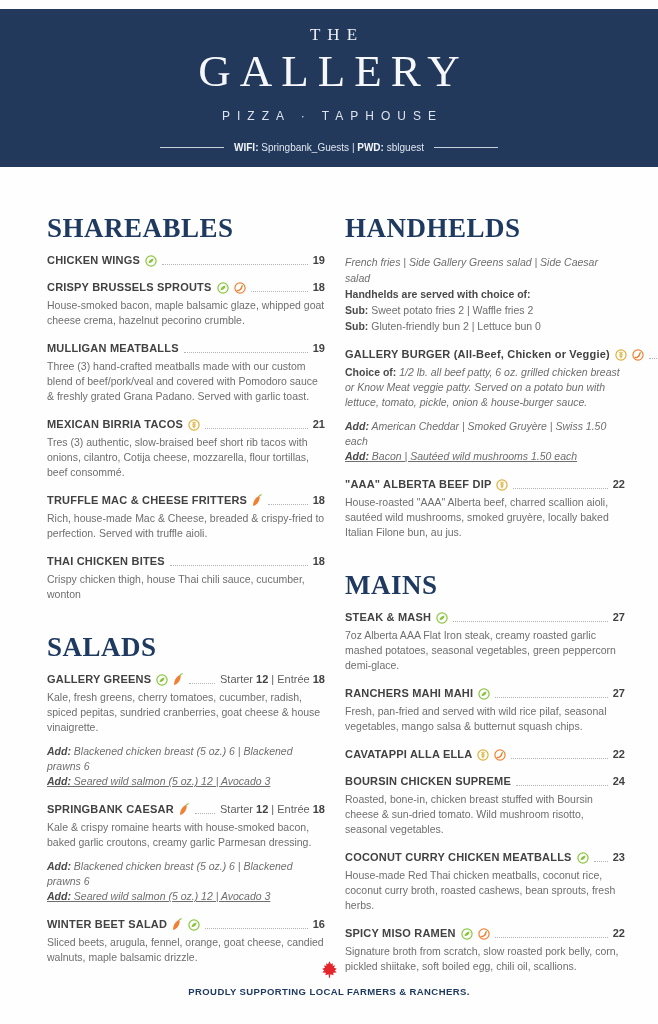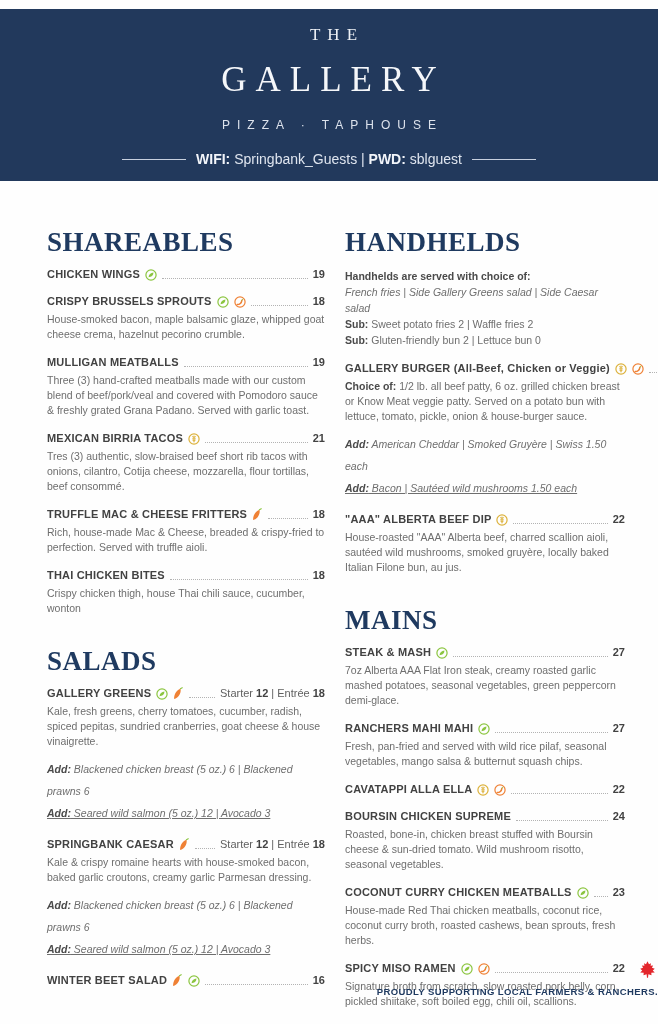--- a/index.html
+++ b/index.html
@@ -2,25 +2,25 @@
 <html><head>
 <meta charset="utf-8">
 <style>
   html,body{margin:0;padding:0;background:#ffffff;}
   .page{position:relative;width:658px;height:1024px;background:#fefefe;overflow:hidden;
         font-family:"Liberation Sans",sans-serif;}
   
   .hdr{margin-top:9px;background:#22395c;text-align:center;padding:16px 0 14px;}
   .brand-the{font-family:"Liberation Serif",serif;font-size:17px;letter-spacing:7px;
              padding-left:16px;color:#eef1f6;}
-  .brand-main{font-family:"Liberation Serif",serif;font-size:35px;line-height:52px;
-              letter-spacing:9px;padding-left:9px;color:#f5f7fa;margin-top:9px;}
+  .brand-main{font-family:"Liberation Serif",serif;font-size:45px;line-height:52px;
+              letter-spacing:9px;padding-left:9px;color:#f5f7fa;margin-top:0;}
   .tagline{font-size:12px;letter-spacing:7px;padding-left:7px;color:#dde3ed;margin-top:12px;}
   .wifi{display:flex;align-items:center;justify-content:center;gap:10px;margin-top:19px;
-        font-size:14px;color:#dfe5ef;}
+        font-size:10px;color:#dfe5ef;}
   .wifi b{color:#f2f5fa;}
   .rule{width:64px;height:1px;background:#c7d0de;}
   
   .content{display:flex;gap:20px;padding:46px 33px 0 47px;}
   .col-left{width:278px;flex:0 0 278px;}
   .col-right{width:280px;flex:0 0 280px;}
   .sec{margin-bottom:30px;}
   .sec-title{font-family:"Liberation Serif",serif;font-weight:bold;color:#1f3a60;
              font-size:27px;line-height:30px;letter-spacing:.5px;margin:0 0 11px;}
   .intro-block{margin:0 0 14px;}
@@ -30,26 +30,26 @@
   .item{margin-bottom:14px;}
   .trow{display:flex;align-items:flex-end;}
   .iname{font-size:11px;font-weight:bold;color:#424242;letter-spacing:.2px;line-height:13px;
          white-space:nowrap;}
   .dicon{flex:0 0 auto;margin:0 0 0 5px;line-height:0;}
   .leader{flex:1 1 auto;border-bottom:1px dotted #b3b3b3;margin:0 5px 2px;min-width:12px;}
   .price{font-size:11px;font-weight:bold;color:#424242;white-space:nowrap;line-height:13px;}
   .price .pw{font-weight:normal;color:#5f5f5f;}
   .desc{font-size:10.5px;color:#6e6e6e;line-height:15px;margin:4px 0 0;}
   .desc b{color:#4a4a4a;font-style:normal;text-align:center;}
-  .desc .it{}
-  .addline{font-size:10.5px;color:#6e6e6e;line-height:22px;margin:9px 0 0;font-style:italic;}
+  .desc .it{font-style:italic;}
+  .addline{font-size:10.5px;color:#6e6e6e;line-height:15px;margin:9px 0 0;font-style:italic;}
   .addline + .addline{margin-top:0;text-decoration:underline;}
   .addline b{color:#4a4a4a;}
   
-  .ftr{position:absolute;left:0;right:0;top:960px;text-align:right;}
+  .ftr{position:absolute;left:0;right:0;top:960px;text-align:center;}
   .ftr .leaf{line-height:0;margin-bottom:5px;}
   .ftr-text{font-size:9.5px;font-weight:bold;letter-spacing:.4px;color:#1f3a60;}
 </style>
 </head>
 <body>
 
 <div class="page">
 
   <header class="hdr">
     <div class="brand-the">THE</div>
@@ -182,29 +182,30 @@
                   <path d="M1.1 12.1C.9 8.2 2.9 3.4 7.4 1.7 7.9 2.8 7.9 5.2 6.5 7.7 5.3 10 3.3 11.6 1.1 12.1Z" fill="#ef8135"></path>
                   <path d="M7.4 1.7L9.2 .7" stroke="#8bc53f" stroke-width="1.1" stroke-linecap="round"></path>
                 </svg></span>
               <span class="dicon"><svg width="12" height="12" viewBox="0 0 12 12">
                   <circle cx="6" cy="6" r="5.1" fill="none" stroke="#8bc53f" stroke-width="1.2"></circle>
                   <path d="M3.5 8.3C3.8 5.5 5.6 3.8 8.5 3.6 8.4 6.5 6.5 8.3 3.5 8.3Z" fill="#8bc53f"></path>
                 </svg></span>
               <span class="leader"></span>
               <span class="price"><b>16</b></span>
             </div>
+            <p class="desc"><span>Sliced beets, arugula, fennel, orange, goat cheese, candied walnuts, maple balsamic drizzle.</span></p>
           </div>
         </section>
       </div>
     <div class="col-right">
         <section class="sec">
           <h2 class="sec-title">HANDHELDS</h2>
           <div class="intro-block">
+            <p class="intro"><span class="it">French fries | Side Gallery Greens salad | Side Caesar salad</span></p>
             <p class="intro"><b>Handhelds are served with choice of:</b></p>
-            <p class="intro"><span class="it">French fries | Side Gallery Greens salad | Side Caesar salad</span></p>
             <p class="intro"><b>Sub: </b><span>Sweet potato fries 2 | Waffle fries 2</span></p>
             <p class="intro"><b>Sub: </b><span>Gluten-friendly bun 2 | Lettuce bun 0</span></p>
           </div>
           <div class="item">
             <div class="trow">
               <span class="iname">GALLERY BURGER (All-Beef, Chicken or Veggie)</span>
               <span class="dicon"><svg width="12" height="12" viewBox="0 0 12 12">
                   <circle cx="6" cy="6" r="5.1" fill="none" stroke="#dcb13a" stroke-width="1.2"></circle>
                   <path d="M6 3L6 9M6 4.3L4.6 3.5M6 4.3L7.4 3.5M6 6.1L4.6 5.3M6 6.1L7.4 5.3M6 7.9L4.6 7.1M6 7.9L7.4 7.1" stroke="#dcb13a" stroke-width=".9" fill="none" stroke-linecap="round"></path>
                 </svg></span>

